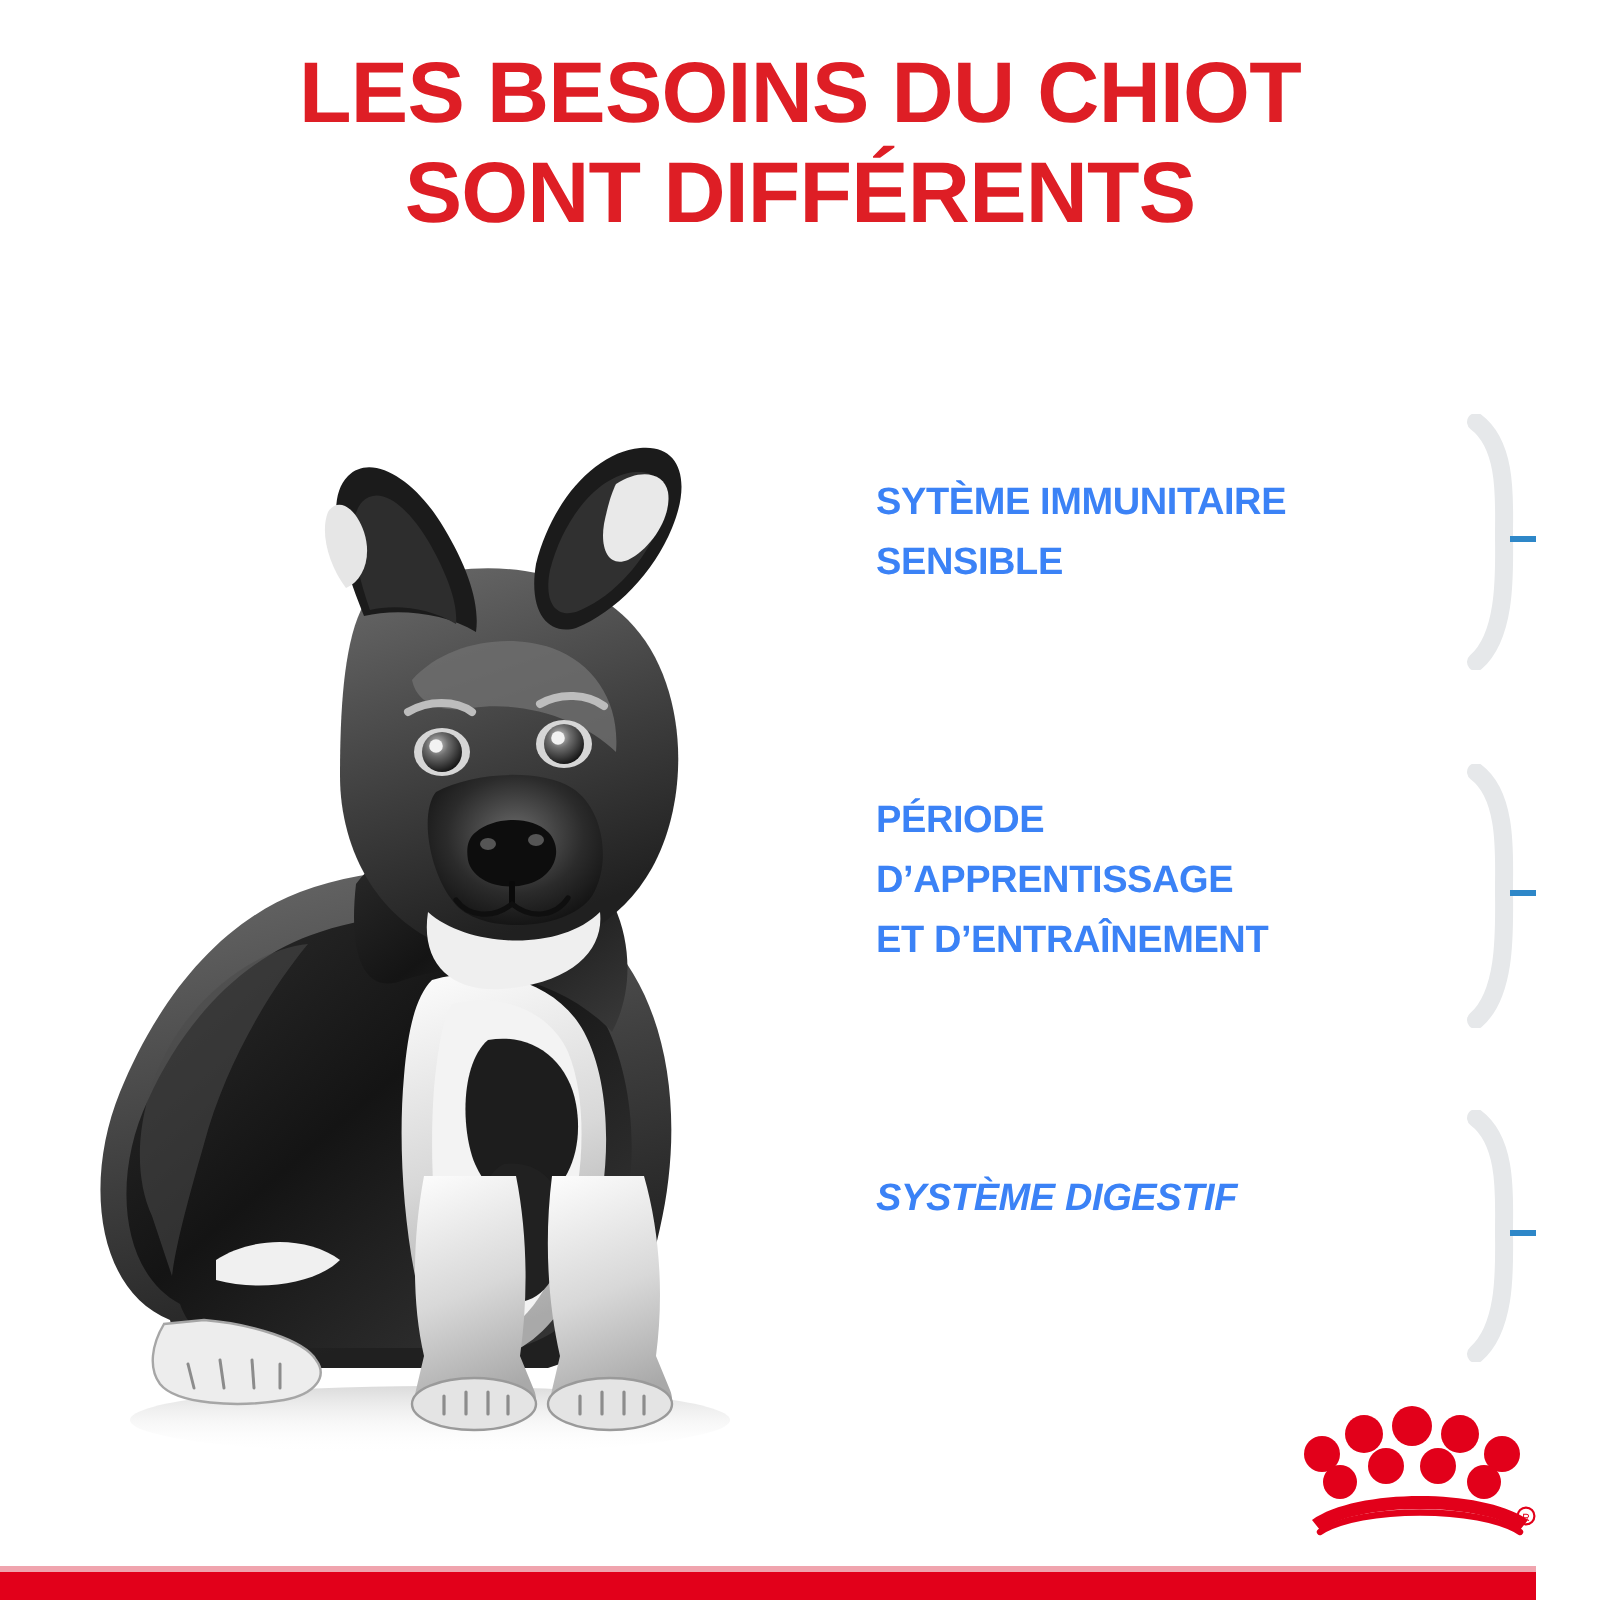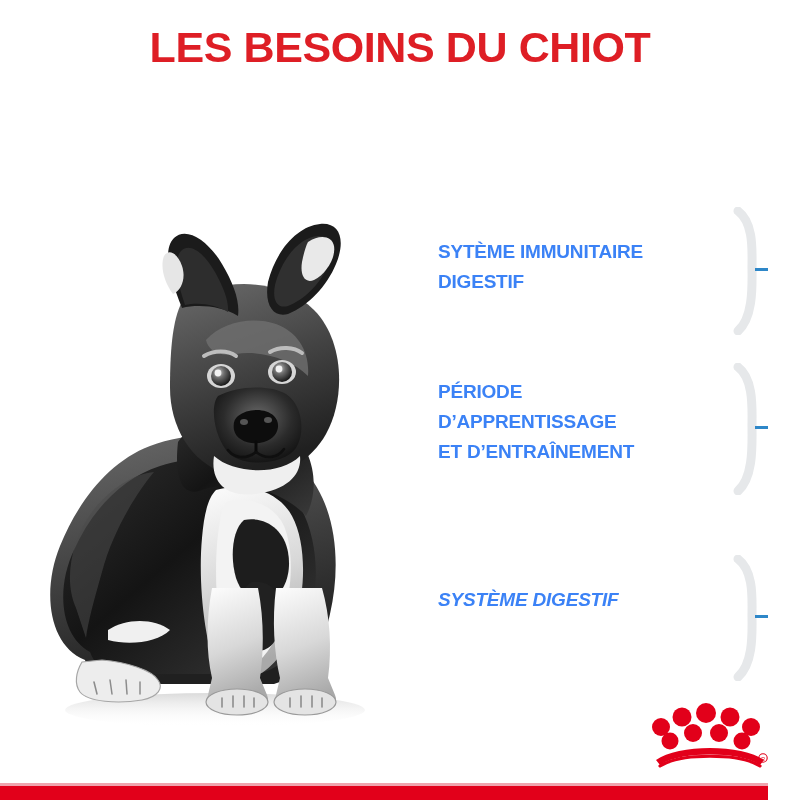--- a/index.html
+++ b/index.html
@@ -110,20 +110,21 @@
     background: #F0A4AE;
   }
 </style>
 </head>
 <body>
 
 <div id="canvas">
 
   <div id="title-block">
     <span class="tline">LES BESOINS DU CHIOT</span>
+    <span class="tline">SONT DIFFÉRENTS</span>
   </div>
 
   <div id="dog-photo">
     <svg viewBox="0 0 390 545" xmlns="http://www.w3.org/2000/svg" aria-hidden="true">
       <defs>
         <linearGradient id="furDark" x1="0" y1="0" x2="1" y2="1">
           <stop offset="0%" stop-color="#2e2e2e"></stop>
           <stop offset="45%" stop-color="#141414"></stop>
           <stop offset="100%" stop-color="#3a3a3a"></stop>
         </linearGradient>
@@ -262,31 +263,31 @@
       <path d="M184 266 C 204 284 250 286 270 266 C 272 284 258 300 226 304
                C 196 308 180 292 184 266 Z" fill="#efefef"></path>
     </svg>
   </div>
 
   <div id="features">
 
     <div class="feature-row" style="top:0px;height:110px;">
       <div class="feature-text" style="top:32px;">
         <span class="fline">SYTÈME IMMUNITAIRE</span>
-        <span class="fline">DIGESTIF</span>
+        <span class="fline">SENSIBLE</span>
       </div>
       <div class="brace" style="top:2px;height:128px;">
         <svg viewBox="0 0 30 128" xmlns="http://www.w3.org/2000/svg" aria-hidden="true">
           <path d="M6 4 C 22 16 20 44 20 60 C 20 76 22 110 6 124" fill="none" stroke="#e6e8ea" stroke-width="9" stroke-linecap="round"></path>
         </svg>
       </div>
       <div class="connector" style="top:63px;"></div>
     </div>
 
-    <div class="feature-row" style="top:158px;height:140px;">
+    <div class="feature-row" style="top:177px;height:140px;">
       <div class="feature-text" style="top:14px;">
         <span class="fline">PÉRIODE</span>
         <span class="fline">D’APPRENTISSAGE</span>
         <span class="fline">ET D’ENTRAÎNEMENT</span>
       </div>
       <div class="brace" style="top:0px;height:132px;">
         <svg viewBox="0 0 30 132" xmlns="http://www.w3.org/2000/svg" aria-hidden="true">
           <path d="M6 4 C 22 16 20 46 20 62 C 20 80 22 114 6 128" fill="none" stroke="#e6e8ea" stroke-width="9" stroke-linecap="round"></path>
         </svg>
       </div>

